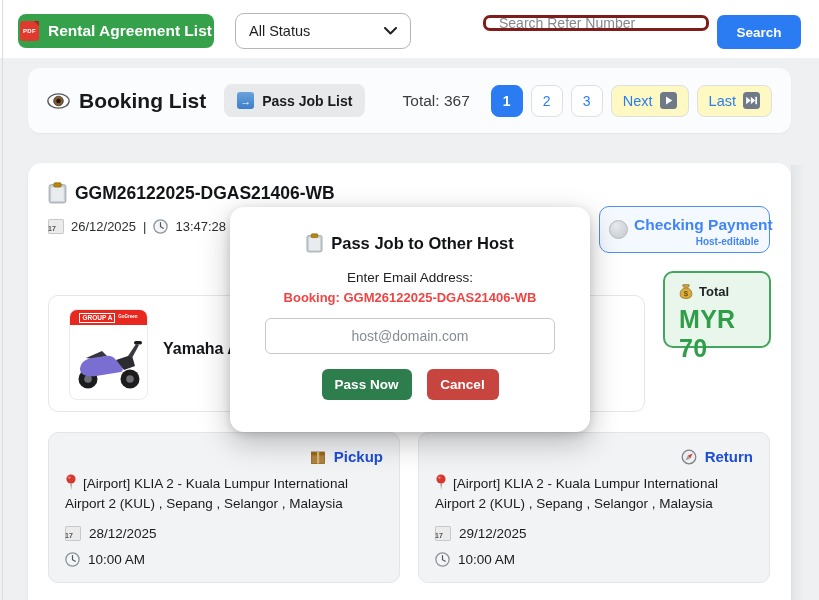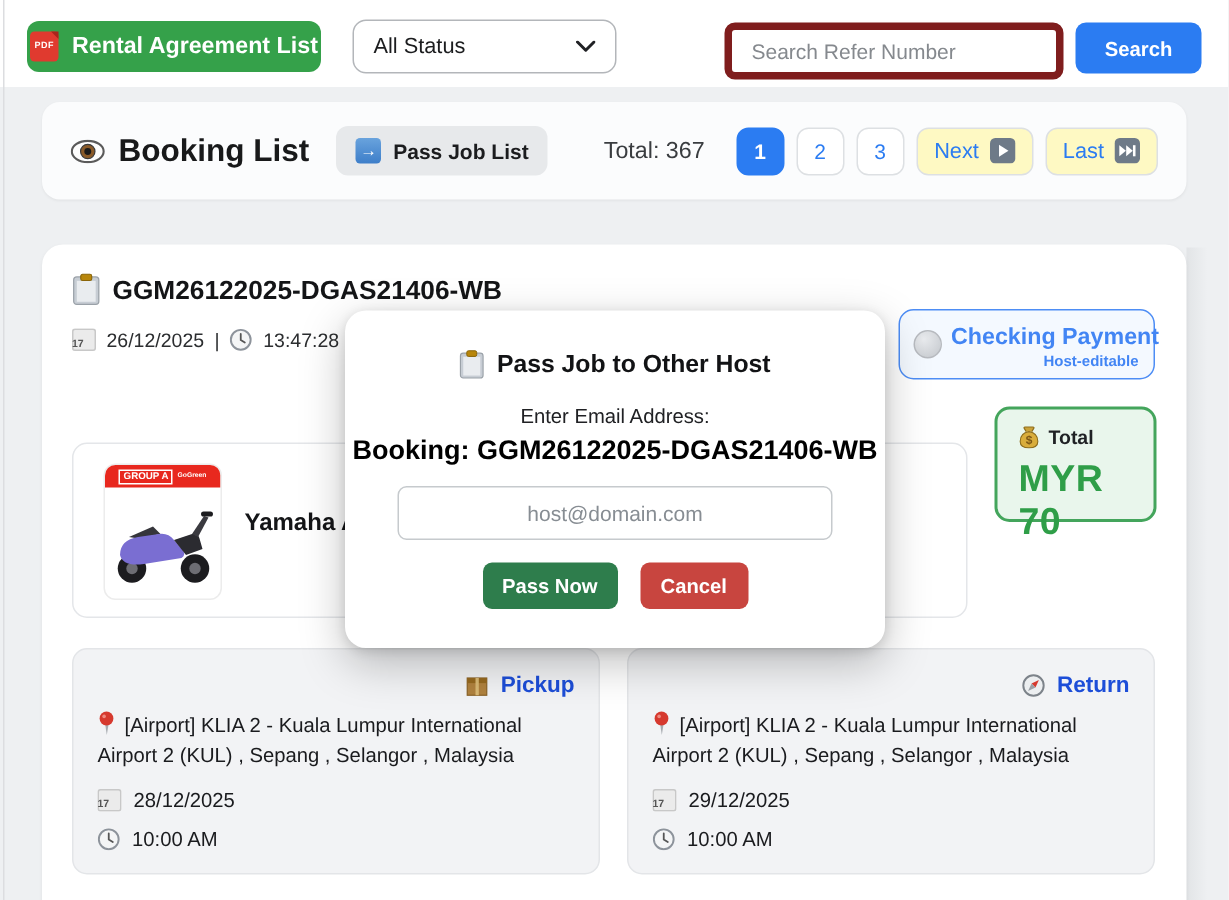--- a/index.html
+++ b/index.html
@@ -15,22 +15,22 @@
     background:#35a14a; border:none; border-radius:8px; display:flex; align-items:center; gap:9px;
     color:#fff; font-weight:bold; font-size:15.5px; cursor:pointer; }
   .pdf-icon { width:19px; height:20px; background:#e03a2f; border-radius:3px; position:relative;
     display:flex; align-items:center; justify-content:center; flex:none; }
   .pdf-icon::after { content:""; position:absolute; right:0; top:0; border-style:solid;
     border-width:0 5px 5px 0; border-color:transparent #a8251c transparent transparent; }
   .pdf-label { font-size:6px; font-weight:bold; color:#fff; letter-spacing:0.3px; }
   .select-status { position:absolute; left:235px; top:13px; width:176px; height:36px; background:#fff;
     border:1px solid #b3b6ba; border-radius:9px; display:flex; align-items:center; justify-content:space-between;
     padding:0 13px; font-size:14.5px; color:#1c1d1f; cursor:pointer; }
-  .search-input { position:absolute; left:483px; top:15px; width:226px; height:38px; background:#fff;
-    border:5px solid #7f1d1d; border-radius:7px; padding:0 13px; font-size:14px; color:#202124;
+  .search-input { position:absolute; left:483px; top:15px; width:226px; height:16px; background:#fff;
+    border:3px solid #7f1d1d; border-radius:7px; padding:0 13px; font-size:14px; color:#202124;
     font-family:"Liberation Sans", sans-serif; outline:none; }
   .search-input::placeholder { color:#85898e; }
   .btn-search { position:absolute; left:717px; top:15px; width:84px; height:34px; background:#2b7cf2;
     border:none; border-radius:7px; color:#fff; font-weight:bold; font-size:13.5px; cursor:pointer; }
 
   
   .header-card { position:absolute; left:28px; top:68px; width:763px; height:65px; background:#fbfcfd;
     border-radius:12px; box-shadow:0 1px 2px rgba(0,0,0,0.05); display:flex; align-items:center; padding:0 19px; }
   .bl-title { display:flex; align-items:center; gap:9px; font-size:21px; font-weight:800; color:#18191a; }
   .btn-passjob { margin-left:18px; height:33px; padding:0 13px; background:#e7e9eb; border:none; border-radius:8px;
@@ -83,21 +83,21 @@
   .leg-addr { margin-top:9px; font-size:13.5px; color:#1a1b1e; line-height:1.5; }
   .leg-addr .inline-icon { display:inline-block; vertical-align:-3px; margin-right:6px; }
   .leg-row { margin-top:11px; display:flex; align-items:center; gap:8px; font-size:13.5px; color:#1a1b1e; }
 
   
   .modal { position:absolute; left:230px; top:207px; width:360px; height:225px; background:#fff; border-radius:14px;
     box-shadow:0 10px 30px rgba(0,0,0,0.25), 0 2px 8px rgba(0,0,0,0.12); z-index:50;
     display:flex; flex-direction:column; align-items:center; }
   .modal-title { margin-top:26px; display:flex; align-items:center; gap:8px; font-size:16.5px; font-weight:bold; color:#121315; }
   .modal-sub { margin-top:17px; font-size:13.5px; color:#202124; }
-  .modal-booking { margin-top:5px; font-size:18px; font-weight:bold; color:#000000; }
+  .modal-booking { margin-top:5px; font-size:13px; font-weight:bold; color:#ef4444; }
   .modal-input { margin-top:13px; width:290px; height:36px; border:1px solid #c6cacd; border-radius:6px;
     text-align:center; font-size:14px; color:#202124; outline:none; font-family:Liberation Sans, sans-serif; }
   .modal-input::placeholder { color:#878d93; }
   .modal-btns { margin-top:15px; display:flex; gap:15px; }
   .btn-pass { width:90px; height:31px; background:#2e7d4c; border:none; border-radius:6px; color:#fff;
     font-weight:bold; font-size:13.5px; cursor:pointer; font-family:"Liberation Sans", sans-serif; }
   .btn-cancel { width:72px; height:31px; background:#c8453f; border:none; border-radius:6px; color:#fff;
     font-weight:bold; font-size:13.5px; cursor:pointer; font-family:"Liberation Sans", sans-serif; }
 
   

